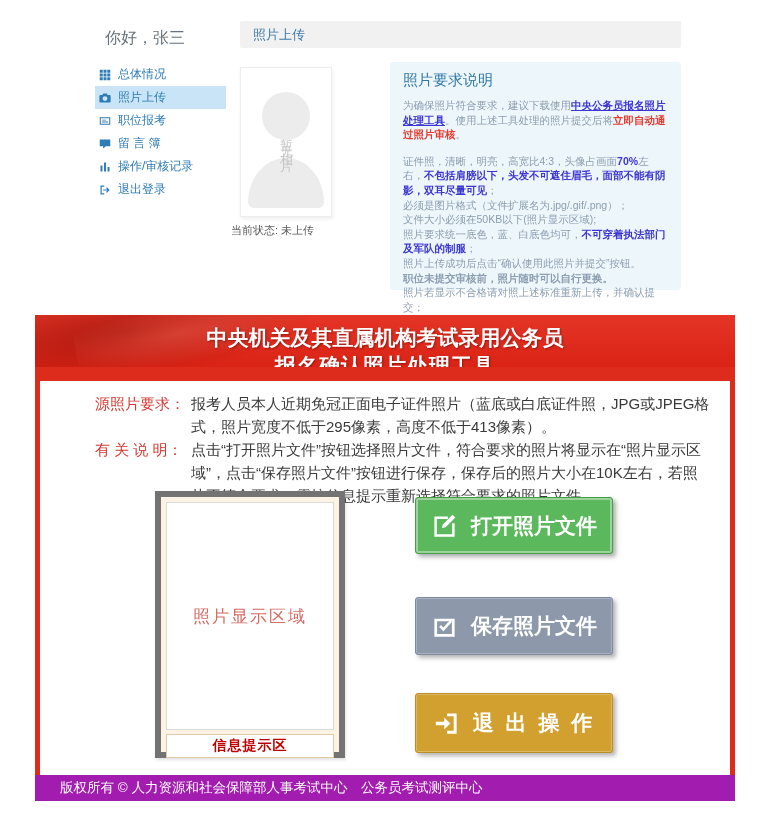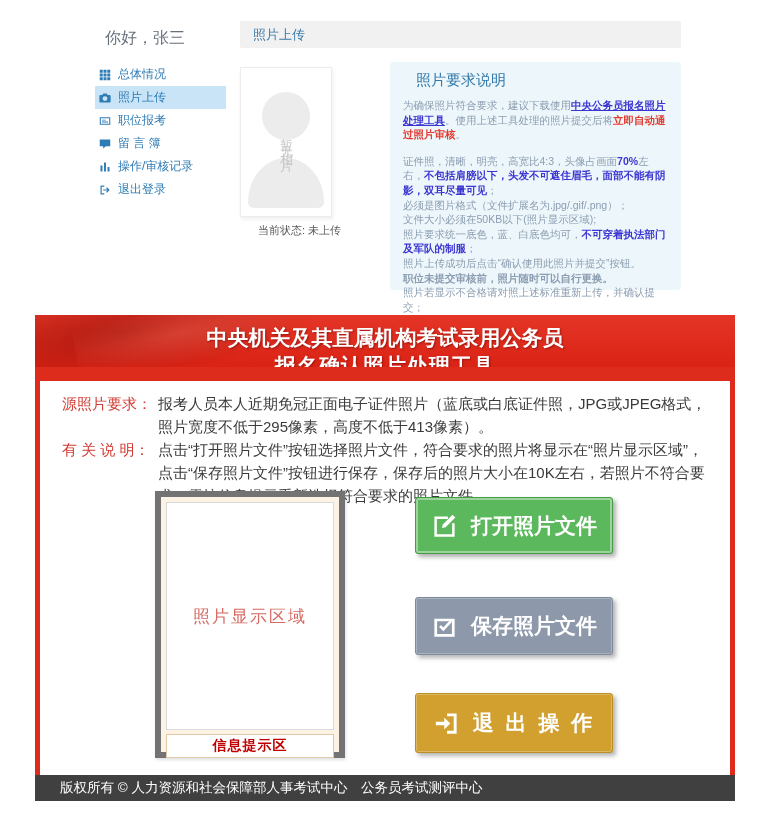--- a/index.html
+++ b/index.html
@@ -22,26 +22,26 @@
 
   .photo-box { position:absolute; left:240px; top:67px; width:92px; height:150px;
     background:#fff; border:1px solid #ededed; box-shadow:1px 2px 4px rgba(0,0,0,.07); }
   .ph-head { position:absolute; top:24px; left:50%; transform:translateX(-50%);
     width:48px; height:48px; border-radius:50%; background:#ececec; }
   .ph-body { position:absolute; bottom:8px; left:50%; transform:translateX(-50%);
     width:76px; height:50px; background:#ececec;
     border-radius:38px 38px 6px 6px / 44px 44px 6px 6px; }
   .ph-text { position:absolute; inset:0; display:flex; align-items:center; justify-content:center;
     writing-mode:vertical-rl; font-size:13px; letter-spacing:7px; color:#c6c6c6; }
-  .status-line { position:absolute; left:231px; top:223px; width:110px; text-align:right;
+  .status-line { position:absolute; left:231px; top:223px; width:110px; text-align:left;
     font-size:11px; color:#5a5a5a; }
 
   .req-panel { position:absolute; left:390px; top:62px; width:291px; height:228px;
     background:#edf6fb; border-radius:4px; padding:9px 12px 8px 13px; }
-  .req-title { font-size:15px; color:#3178a9; margin-bottom:8px;margin-left:13px; }
+  .req-title { font-size:15px; color:#3178a9; margin-bottom:8px; }
   .req-panel p { font-size:10.5px; line-height:14.6px; color:#8b9db0; }
   .req-gap { height:12px; }
   .b-blue { color:#3b36d1; font-weight:bold; }
   .b-red  { color:#e23b30; font-weight:bold; }
   .lnk    { color:#3b36d1; font-weight:bold; text-decoration:underline; cursor:pointer; }
 
   
   .tool { position:absolute; left:35px; top:315px; width:700px; height:486px;
     background:#dd2b1c; }
   .tool-header { position:relative; height:52px; overflow:hidden;
@@ -53,21 +53,21 @@
     height:60px; transform:rotate(-10deg);
     background:radial-gradient(ellipse at 40% 40%, rgba(255,120,100,.35), rgba(255,120,100,0) 60%); }
   .tool-title1, .tool-title2 { position:relative; z-index:2; text-align:center; color:#fff;
     font-weight:bold; font-size:21px; text-shadow:1px 1px 2px rgba(90,0,0,.5); }
   .tool-title1 { padding-top:9px; }
   .tool-title2 { letter-spacing:1px; }
 
   .tool-body { position:absolute; left:5px; right:5px; top:66px; bottom:26px; background:#fff; }
   .inst { padding:11px 18px 0 22px; }
   .inst-row { display:flex; font-size:15px; line-height:23px; }
-  .inst-label { width:96px; flex:0 0 auto; color:#d03a32; }
+  .inst-label { width:96px; flex:0 0 auto; color:#d03a32;margin-left:33px; }
   .inst-text { flex:1; color:#3a3a3a; }
 
   .photo-frame { position:absolute; left:115px; top:110px; width:190px; height:267px;
     background:#fcf3e4; border:6px solid #737373; padding:5px; box-shadow:1px 2px 3px rgba(0,0,0,.12); }
   .photo-area { position:relative; height:228px; background:#fff; border:1px solid #d9d9d9; }
   .photo-area-label { position:absolute; inset:0; display:flex; align-items:center;
     justify-content:center; color:#d66a62; font-size:17px; letter-spacing:2px; }
   .info-strip { margin-top:4px; height:24px; background:#fff; border:1px solid #e0c9a4;
     display:flex; align-items:center; justify-content:center; }
   .info-strip span { color:#c00000; font-weight:bold; font-size:14px; letter-spacing:1px; }
@@ -78,21 +78,21 @@
     border-radius:3px; cursor:pointer; box-shadow:3px 3px 4px rgba(110,110,110,.55); }
   .tool-btn svg { width:27px; height:27px; }
   .btn-open { top:116px; height:57px; background:#5cb85c; border:1px solid #459e45;
     box-shadow:inset 0 0 0 2px rgba(255,255,255,.4), 3px 3px 4px rgba(110,110,110,.55); }
   .btn-save { top:216px; height:58px; background:#8d99ab; border:1px solid #7e8a9c;
     box-shadow:inset 0 0 0 1px rgba(255,255,255,.25), 3px 3px 4px rgba(110,110,110,.5); }
   .btn-exit { top:312px; height:60px; background:#d2a02f; border:1px solid #bb8d25;
     letter-spacing:3px; box-shadow:inset 0 0 0 1px rgba(255,255,255,.25), 3px 3px 4px rgba(110,110,110,.5); }
 
   .tool-footer { position:absolute; left:0; right:0; bottom:0; height:26px;
-    background:#404040; color:#fff; font-size:13.5px; line-height:26px; padding-left:25px; }
+    background:#a21caf; color:#fff; font-size:13.5px; line-height:26px; padding-left:25px; }
 </style>
 </head>
 <body>
 
 <div class="canvas">
 
   <div class="greeting">你好，张三</div>
 
   <div class="page-header-bar">
     <span>照片上传</span>

